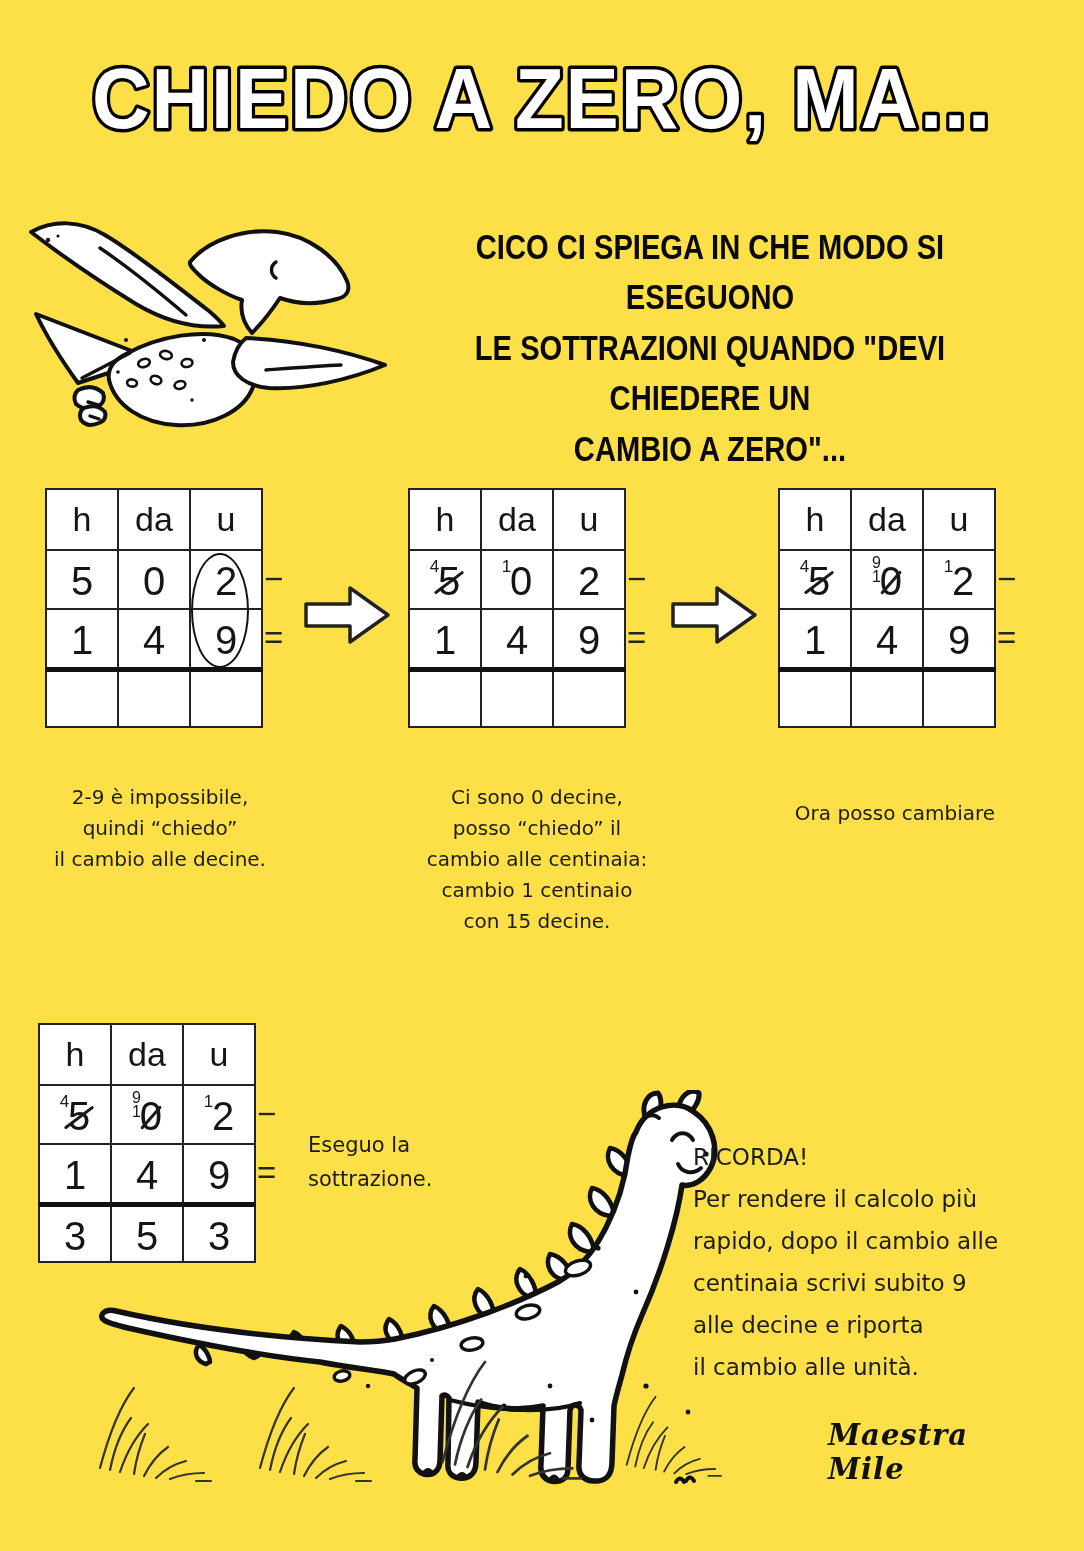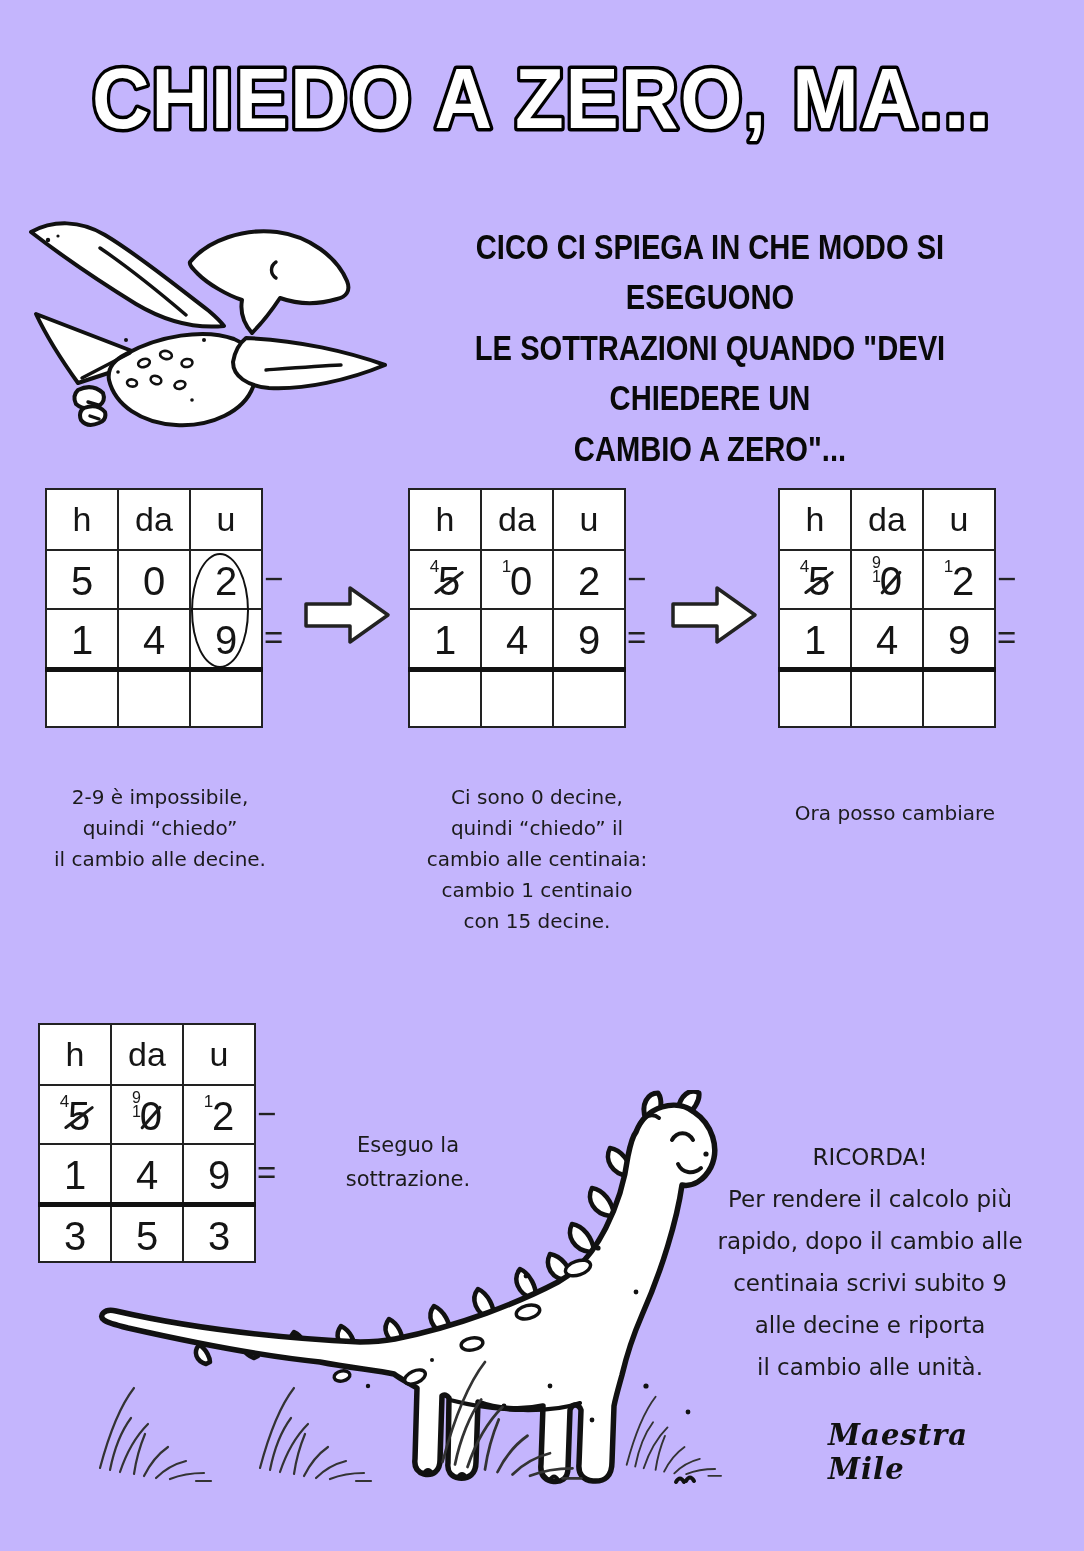--- a/index.html
+++ b/index.html
@@ -1,18 +1,18 @@
 <!DOCTYPE html>
 <html><head>
 <meta charset="utf-8">
 <style>
   html,body { margin:0; padding:0; background:#e8e8e8; }
   #page {
     position:relative; width:1084px; height:1551px; margin:0 auto;
-    background:#c4b5fd; overflow:hidden;
+    background:#fde047; overflow:hidden;
     font-family:"Liberation Sans", sans-serif; color:#1a1a1a;
   }
   
   .title-svg { position:absolute; left:0; top:30px; }
   .title-svg text {
     font-family:"Liberation Sans", sans-serif; font-weight:bold; font-size:86px;
     fill:#ffffff; stroke:#000000; stroke-width:7; paint-order:stroke;
     stroke-linejoin:round; letter-spacing:2px;
   }
   
@@ -46,23 +46,23 @@
   }
   .steep::after { left:-4px; right:-4px; transform:rotate(-49deg); }
   .op { position:absolute; left:219px; font-size:33px; color:#222; }
   .op-minus { top:72px; }
   .op-eq { top:131px; }
   .circle-overlay {
     position:absolute; left:146px; top:65px; width:54px; height:111px;
     border:2.5px solid #111; border-radius:50%;
   }
   
-  .ricorda { position:absolute; left:693px; top:1136px; width:354px; text-align:center;
+  .ricorda { position:absolute; left:693px; top:1136px; width:354px; text-align:left;
              font-size:23px; line-height:42px; }
-  .eseguo  { position:absolute; left:308px; top:1128px; width:200px; text-align:center;
+  .eseguo  { position:absolute; left:308px; top:1128px; width:200px; 
              font-size:21px; line-height:34px; }
   .signature {
     position:absolute; left:828px; top:1418px; width:210px; text-align:left;
     font-family:"DejaVu Serif", serif; font-style:italic; font-weight:bold;
     font-size:29px; color:#111; letter-spacing:1px;
   }
   .art { position:absolute; }
 </style>
 </head>
 <body>
@@ -326,21 +326,21 @@
     <div class="op op-eq">=</div>
   </div>
 
   <div class="caption hand" style="left:30px; top:782px; width:260px;">
     <div>2-9 è impossibile,</div>
     <div>quindi “chiedo”</div>
     <div>il cambio alle decine.</div>
   </div>
   <div class="caption hand" style="left:392px; top:782px; width:290px;">
     <div>Ci sono 0 decine,</div>
-    <div>quindi “chiedo” il</div>
+    <div>posso “chiedo” il</div>
     <div>cambio alle centinaia:</div>
     <div>cambio 1 centinaio</div>
     <div>con 15 decine.</div>
   </div>
   <div class="caption hand" style="left:755px; top:798px; width:280px;">
     <div>Ora posso cambiare</div>
   </div>
 
   <div class="ptable" style="left:38px; top:1023px;">
     <table>

